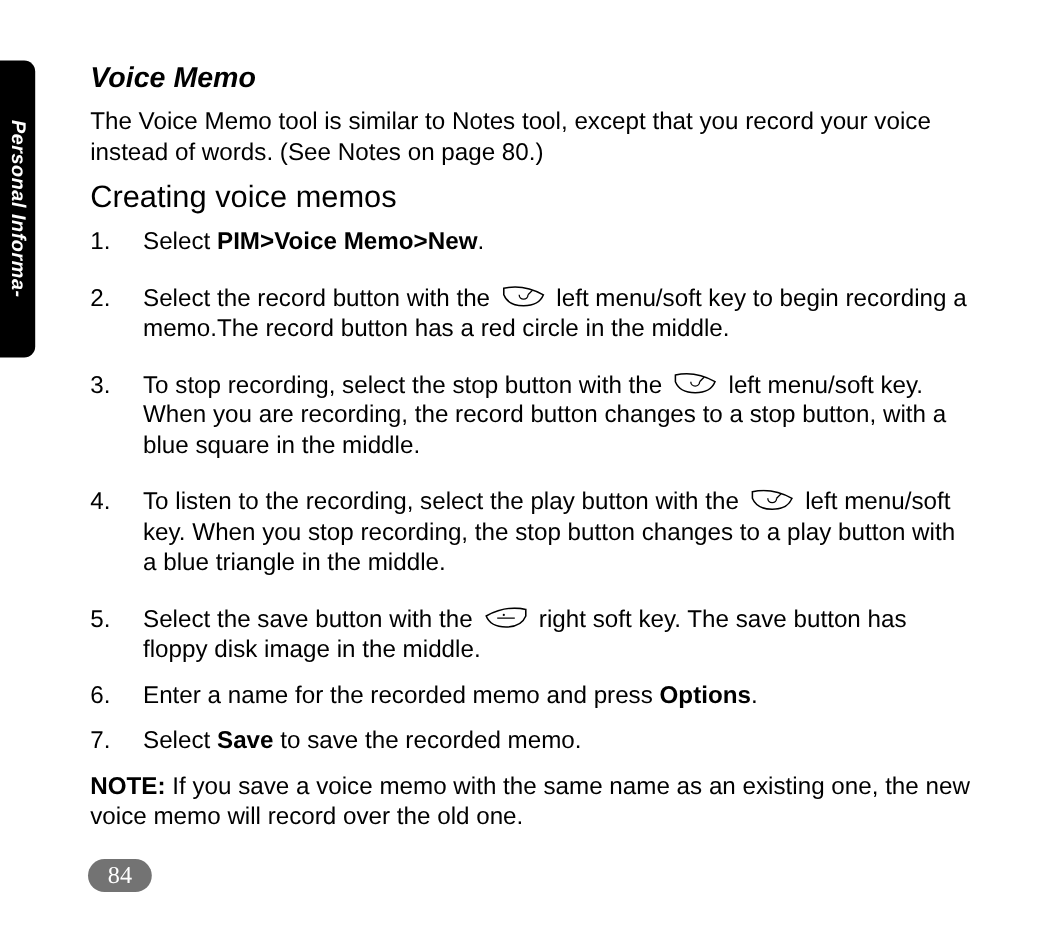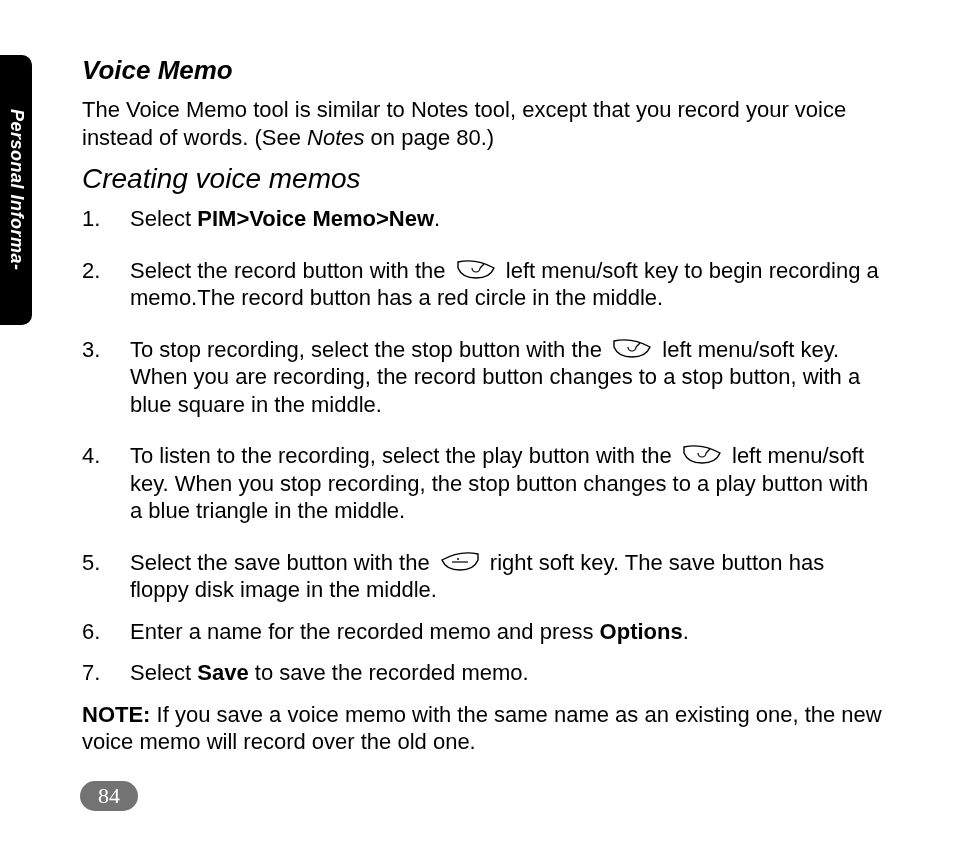--- a/index.html
+++ b/index.html
@@ -49,25 +49,23 @@
     font-weight: 900;
     font-size: 26px;
     margin: 0 0 10px 0;
   }
   .intro {
     font-size: 22px;
     line-height: 1.25;
     margin: 0 0 12px 0;
   }
   .intro .notes-ref {
-    font-style: italic;
   }
   h2.subhead {
     font-family: Arial, Helvetica, sans-serif;
-    font-style: italic;
     font-weight: normal;
     font-size: 28px;
     margin: 0 0 10px 0;
   }
   .lead {
     font-size: 22px;
     margin: 0 0 8px 0;
   }
   ol.steps {
     margin: 0;

